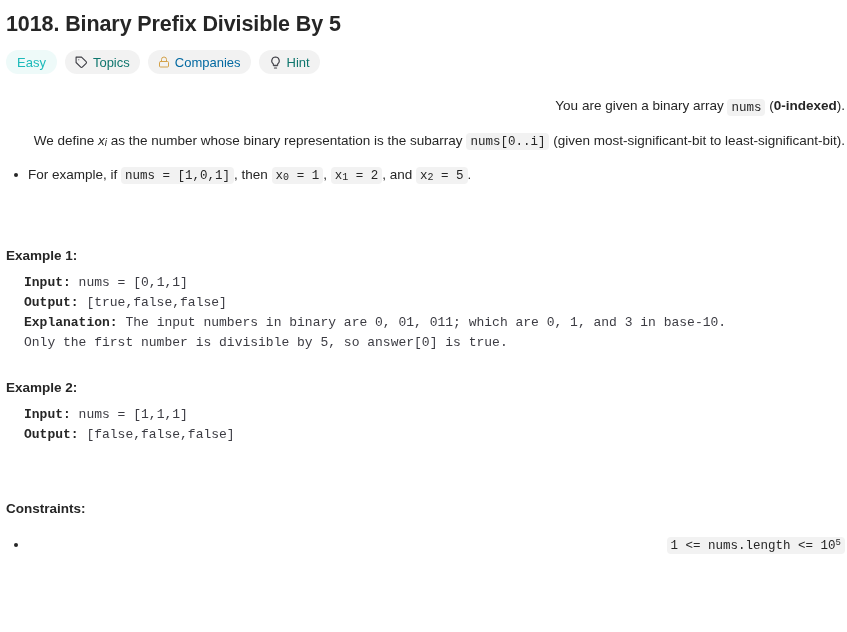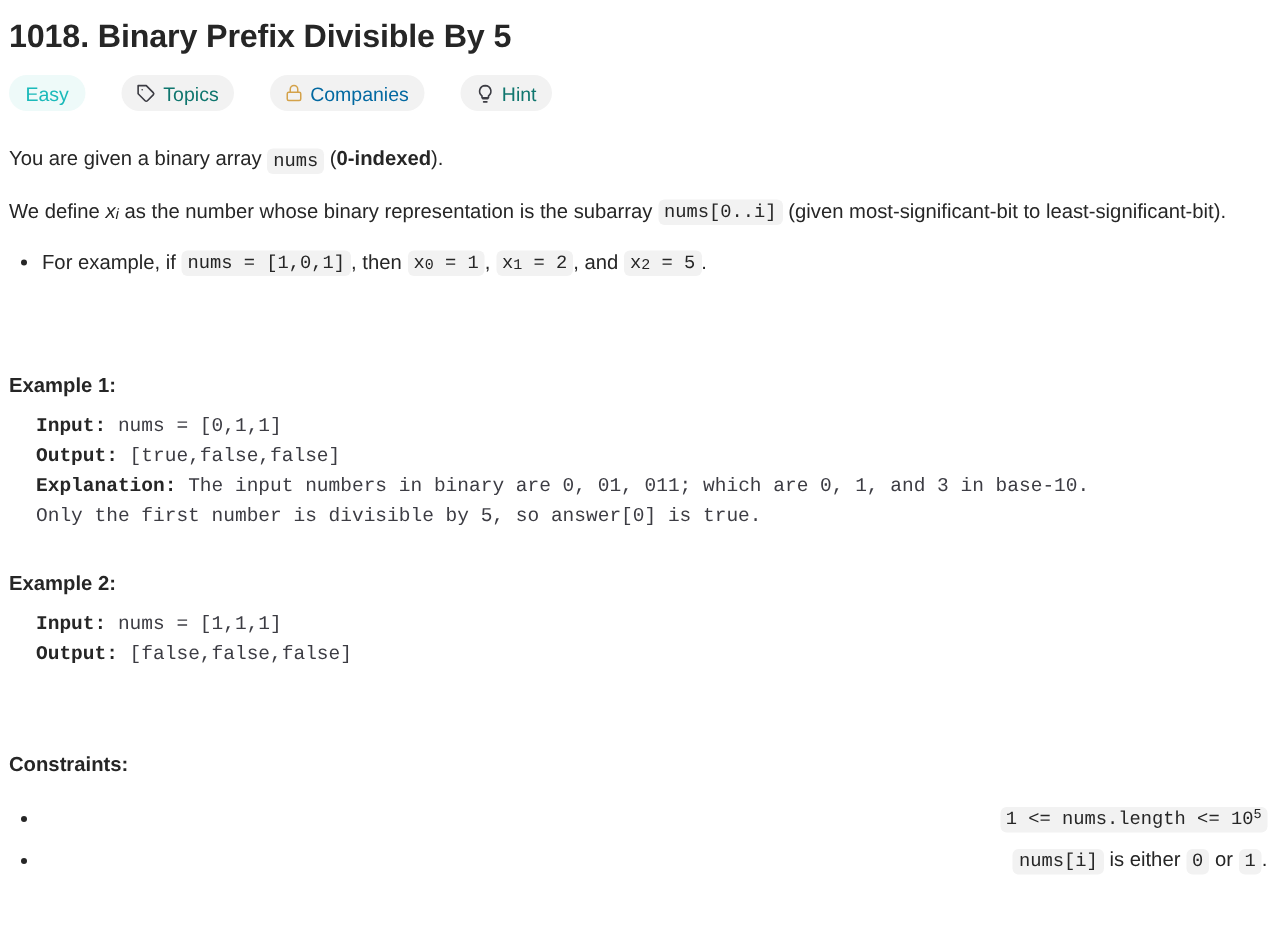--- a/index.html
+++ b/index.html
@@ -21,21 +21,21 @@
   .title {
     font-size: 21.5px;
     font-weight: bold;
     color: #262626;
     margin: 6px 0 0 4px;
     letter-spacing: -0.1px;
   }
   .tagrow {
     display: flex;
     align-items: flex-end;
-    gap: 24px;
+    gap: 8px;
     margin: 13px 0 0 4px;
   }
   .pill {
     display: inline-flex;
     align-items: center;
     gap: 5px;
     height: 24px;
     padding: 0 10px;
     border-radius: 21px;
     background: #f2f2f2;
@@ -51,20 +51,21 @@
   }
   .pill.companies {
     color: #0369a1;
   }
   .pill svg { display: block; }
   .body-text {
     font-size: 13.5px;
     line-height: 1.5;
     color: #262626;
     margin: 0 0 0 4px;
+    text-align: right;
   }
   .p1 { margin-top: 22px; }
   .p2 { margin-top: 14px; }
   .p3 { margin-top: 14px; }
   .bullets {
     margin: 12px 0 0 4px;
     padding: 0;
     list-style: none;
   }
   .bullets li {
@@ -216,18 +217,15 @@
 
   <div class="ex-title ex2-title">Example 2:</div>
   <div class="pre"><b>Input:</b><span> nums = [1,1,1]</span>
 <b>Output:</b><span> [false,false,false]</span></div>
 
   <div class="constraints-title">Constraints:</div>
   <ul class="clist">
     <li>
       <code class="inline"><span>1 &lt;= nums.length &lt;= 10</span><span class="sup">5</span></code>
     </li>
-    <li>
-      <code class="inline">nums[i]</code><span> is either </span><code class="inline">0</code><span> or </span><code class="inline">1</code><span>.</span>
-    </li>
   </ul>
 
 </div>
 
 </body></html>

